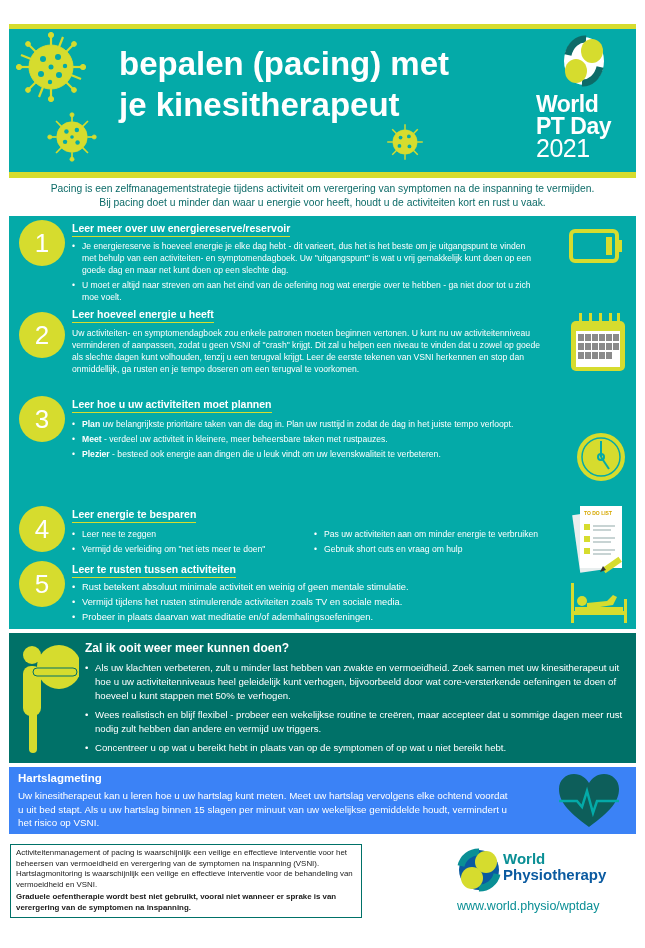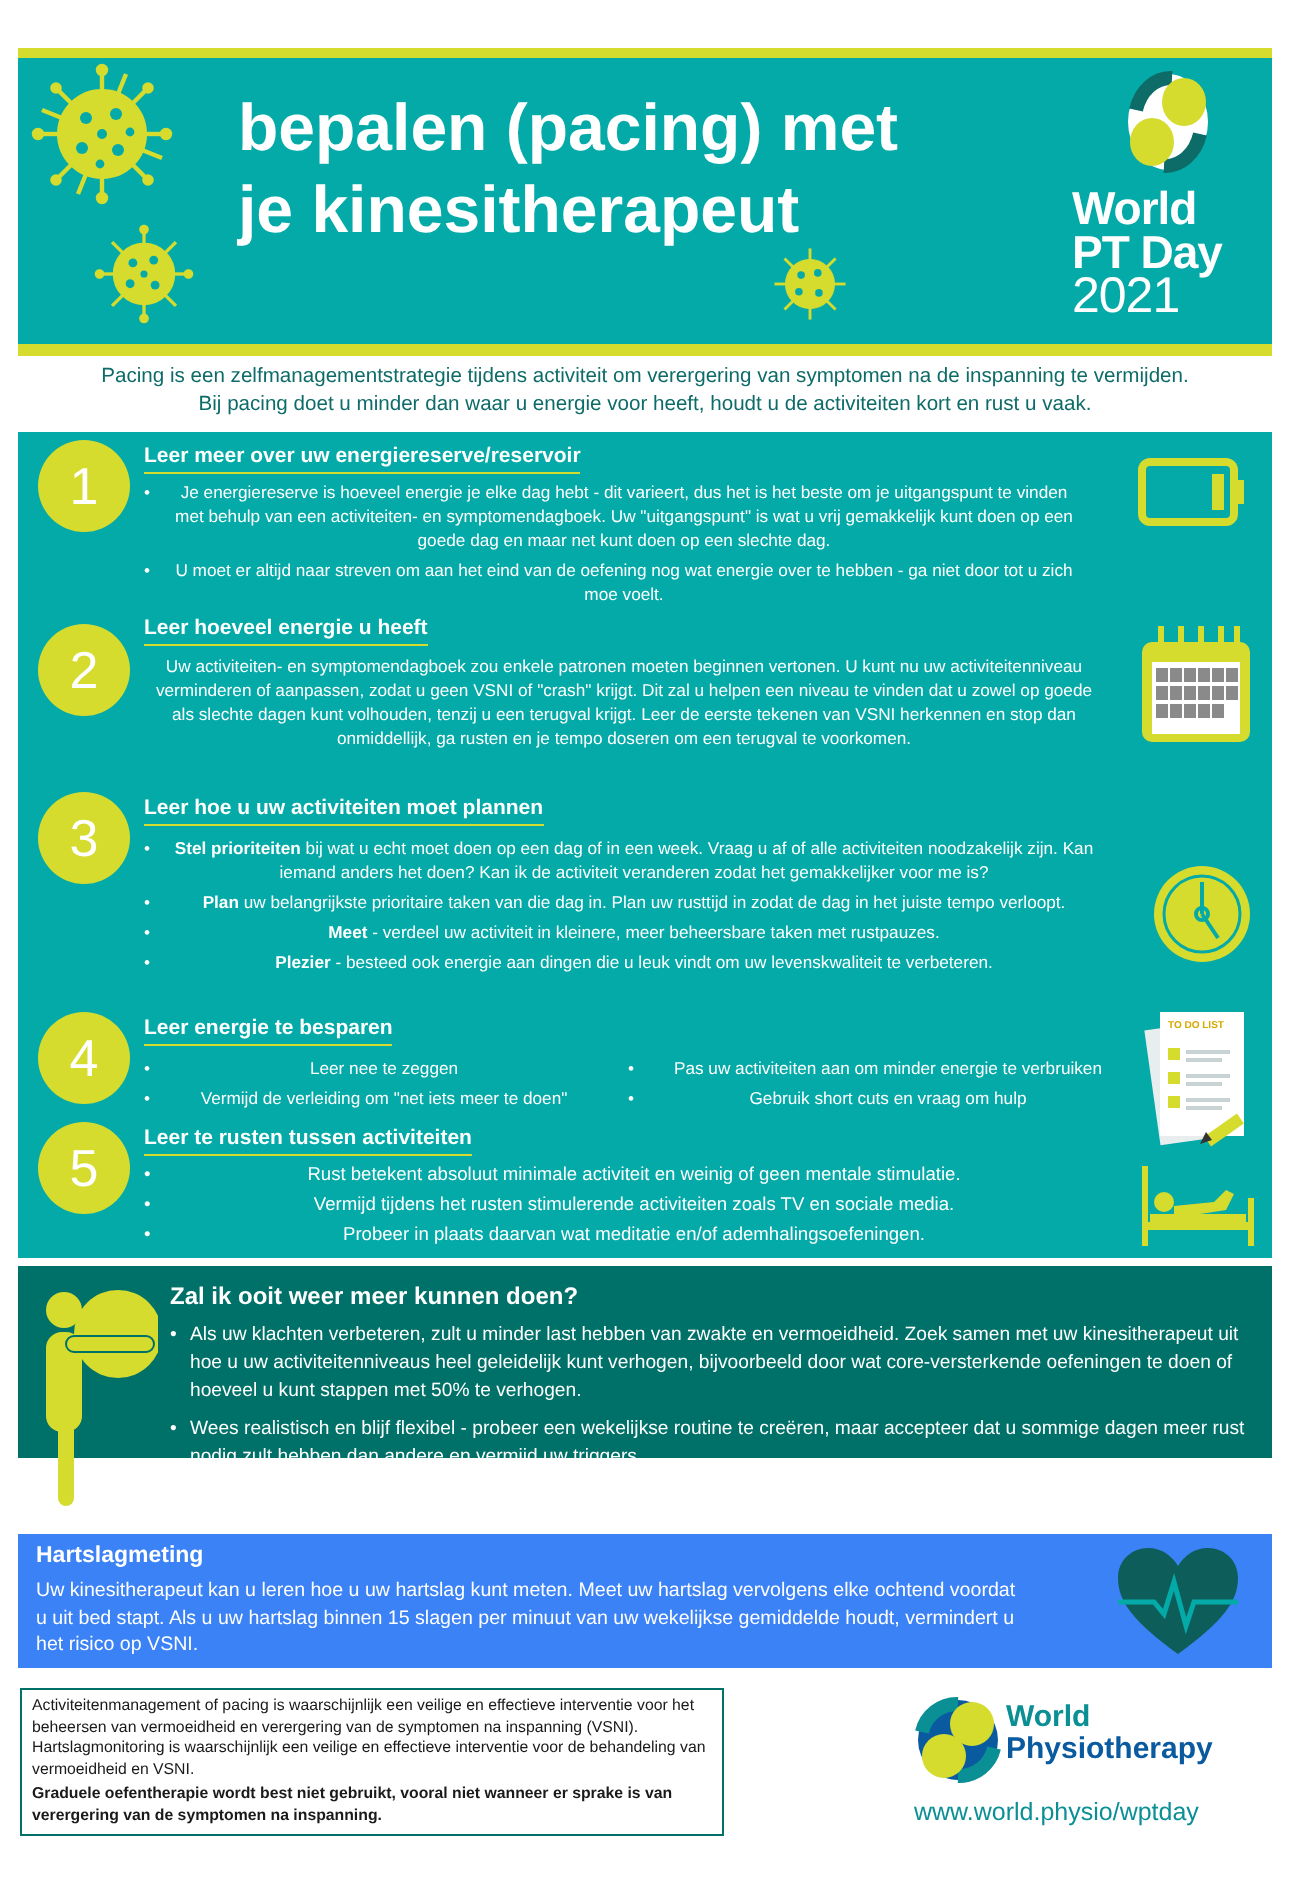--- a/index.html
+++ b/index.html
@@ -12,27 +12,27 @@
   .wpt-logo { position: absolute; left: 527px; top: 10px; width: 90px; }
   .wpt-text { position: absolute; left: 527px; top: 64px; color: #fff; font-weight: bold; font-size: 23px; line-height: 22px; letter-spacing: -0.5px; }
   .wpt-year { font-weight: normal; font-size: 25px; }
 
   .intro { position: absolute; left: 0; top: 182px; width: 645px; text-align: center; color: #0d6b68; font-size: 10.3px; line-height: 14px; }
 
   .main-panel { position: absolute; left: 9px; top: 216px; width: 627px; height: 413px; background: #04aaa8; }
   .step { position: absolute; left: 0; width: 627px; }
   .step-num { position: absolute; left: 10px; width: 46px; height: 46px; border-radius: 50%; background: #d6dc2e; color: #fff; font-size: 26px; text-align: center; line-height: 46px; }
   .step-head { position: absolute; left: 63px; font-size: 10.5px; font-weight: bold; color: #fff; padding-bottom: 2px; border-bottom: 1.5px solid #d6dc2e; }
-  .step-body { position: absolute; left: 63px; font-size: 8.6px; line-height: 12px; color: #fff; text-align: center; }
+  .step-body { position: absolute; left: 63px; font-size: 8.6px; line-height: 12px; color: #fff; }
   .bullets { list-style: none; }
   .bullets li { position: relative; padding-left: 10px; margin-bottom: 3px; }
   .bullets li::before { content: "•"; position: absolute; left: 0; color: #fff; }
   .icon-wrap { position: absolute; }
 
-  .zal-panel { position: absolute; left: 9px; top: 633px; width: 627px; height: 96px; background: #007168; }
+  .zal-panel { position: absolute; left: 9px; top: 633px; width: 627px; height: 130px; background: #007168; }
   .zal-title { position: absolute; left: 76px; top: 8px; font-size: 12px; font-weight: bold; }
   .zal-body { position: absolute; left: 76px; top: 28px; width: 540px; font-size: 9.6px; line-height: 14px; }
   .zal-body li { margin-bottom: 5px; }
 
   .hart-panel { position: absolute; left: 9px; top: 767px; width: 627px; height: 67px; background: #3b82f6; }
   .hart-title { position: absolute; left: 9px; top: 5px; font-size: 11.5px; font-weight: bold; }
   .hart-body { position: absolute; left: 9px; top: 22px; width: 490px; font-size: 9.8px; line-height: 13.5px; }
 
   .note-box { position: absolute; left: 10px; top: 844px; width: 352px; height: 74px; border: 1.5px solid #007168; padding: 3px 5px; color: #1a1a1a; font-size: 7.9px; line-height: 10.5px; }
   .note-bold { font-weight: bold; display: block; margin-top: 2px; }
@@ -203,21 +203,20 @@
           <rect x="30" y="43" width="6" height="7"></rect>
           <rect x="37" y="43" width="6" height="7"></rect>
       </g>
     </svg>
   </div>
 
   <div class="step" style="top:180px">
     <div class="step-num" style="top:0px">3</div>
     <div class="step-head" style="top:2px">Leer hoe u uw activiteiten moet plannen</div>
     <ul class="step-body bullets" style="top:22px;width:480px">
-      <li><b>Stel prioriteiten</b><span> bij wat u echt moet doen op een dag of in een week. Vraag u af of alle activiteiten noodzakelijk zijn. Kan iemand anders het doen? Kan ik de activiteit veranderen zodat het gemakkelijker voor me is?</span></li>
       <li><b>Plan</b><span> uw belangrijkste prioritaire taken van die dag in. Plan uw rusttijd in zodat de dag in het juiste tempo verloopt.</span></li>
       <li><b>Meet</b><span> - verdeel uw activiteit in kleinere, meer beheersbare taken met rustpauzes.</span></li>
       <li><b>Plezier</b><span> - besteed ook energie aan dingen die u leuk vindt om uw levenskwaliteit te verbeteren.</span></li>
     </ul>
     <svg class="icon-wrap" style="left:566px;top:35px" width="52" height="52" viewBox="0 0 52 52">
       <circle cx="26" cy="26" r="24" fill="#d6dc2e"></circle>
       <circle cx="26" cy="26" r="19" fill="none" stroke="#04aaa8" stroke-width="1.5"></circle>
       <line x1="26" y1="10" x2="26" y2="26" stroke="#04aaa8" stroke-width="2"></line>
       <line x1="26" y1="26" x2="34" y2="38" stroke="#04aaa8" stroke-width="2"></line>
       <circle cx="26" cy="26" r="3" fill="none" stroke="#04aaa8" stroke-width="2"></circle>

